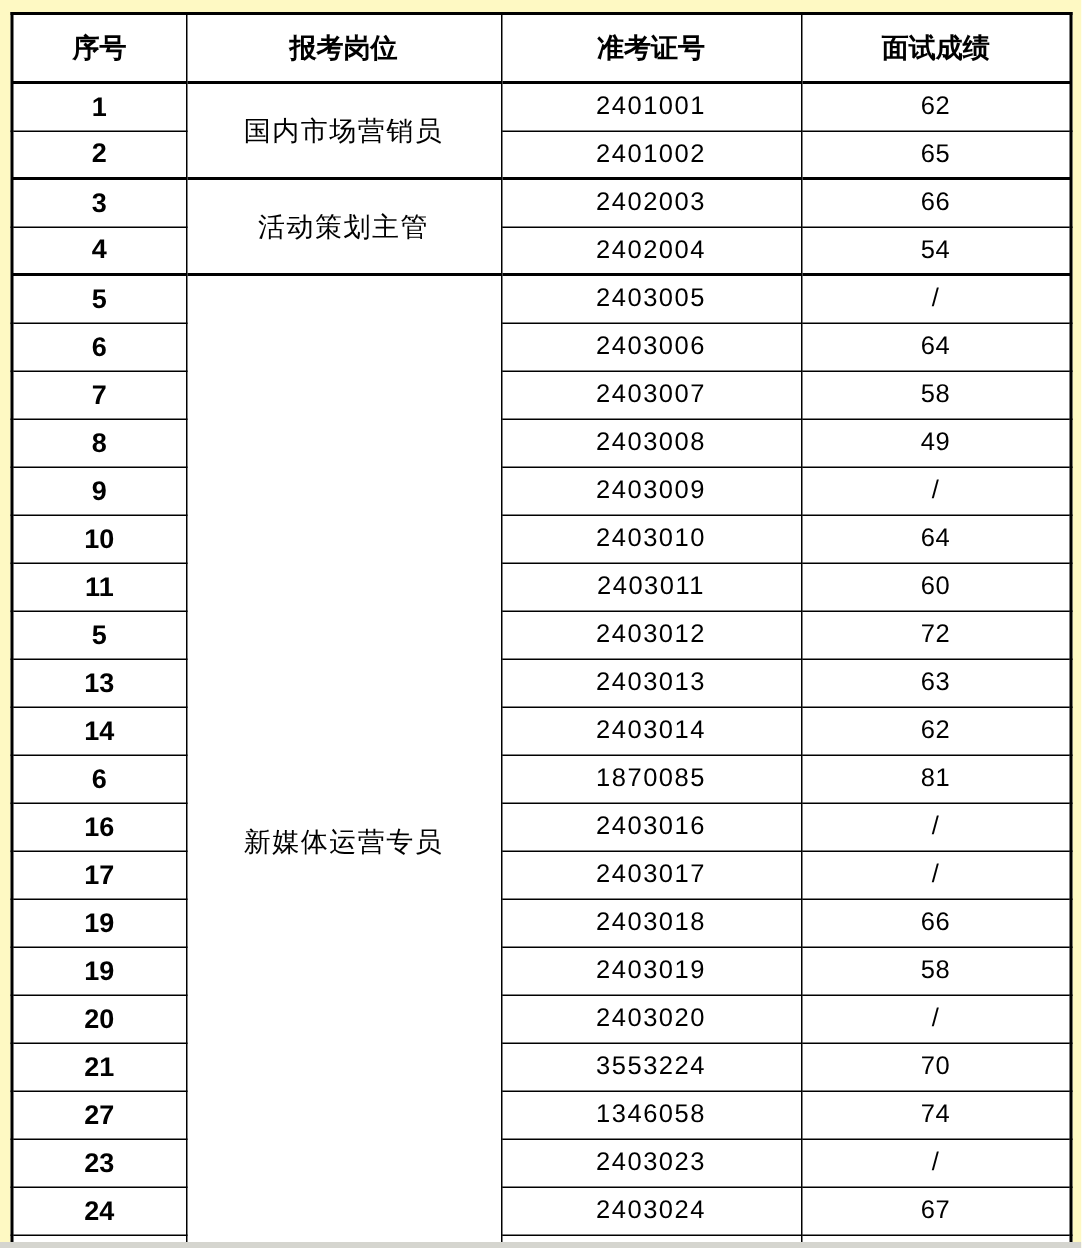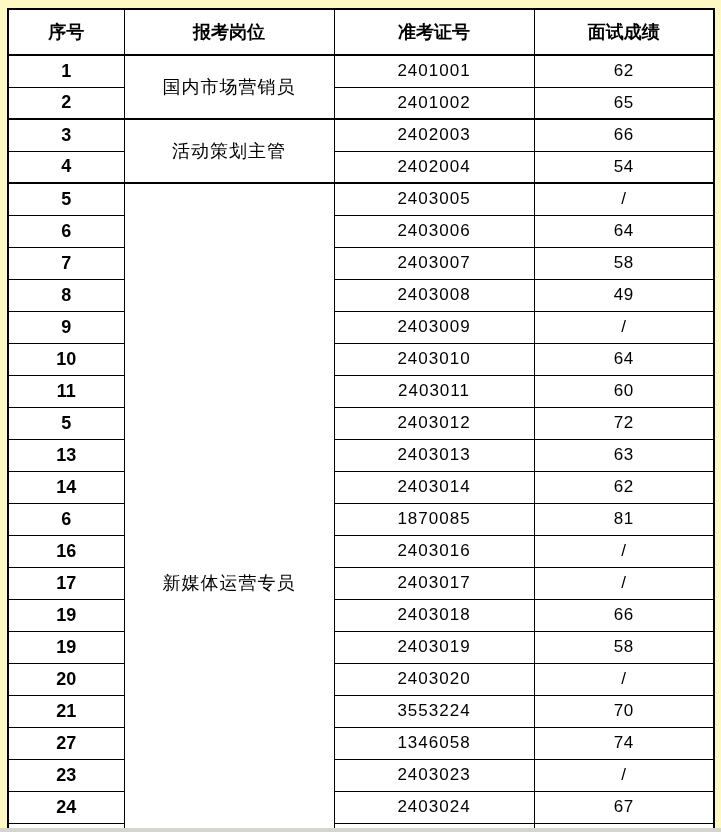--- a/index.html
+++ b/index.html
@@ -119,21 +119,21 @@
           <td class="ticket-cell">2402003</td>
           <td class="score-cell">66</td>
         </tr>
         <tr>
           <td class="serial-cell">4</td>
           <td class="ticket-cell">2402004</td>
           <td class="score-cell">54</td>
         </tr>
         <tr class="group-start">
           <td class="serial-cell">5</td>
-          <td class="position-cell" rowspan="21"><span class="offset-label" style="top: 64px;">新媒体运营专员</span></td>
+          <td class="position-cell" rowspan="21"><span class="offset-label" style="top: 42px;">新媒体运营专员</span></td>
           <td class="ticket-cell">2403005</td>
           <td class="score-cell">/</td>
         </tr>
         <tr>
           <td class="serial-cell">6</td>
           <td class="ticket-cell">2403006</td>
           <td class="score-cell">64</td>
         </tr>
         <tr>
           <td class="serial-cell">7</td>

